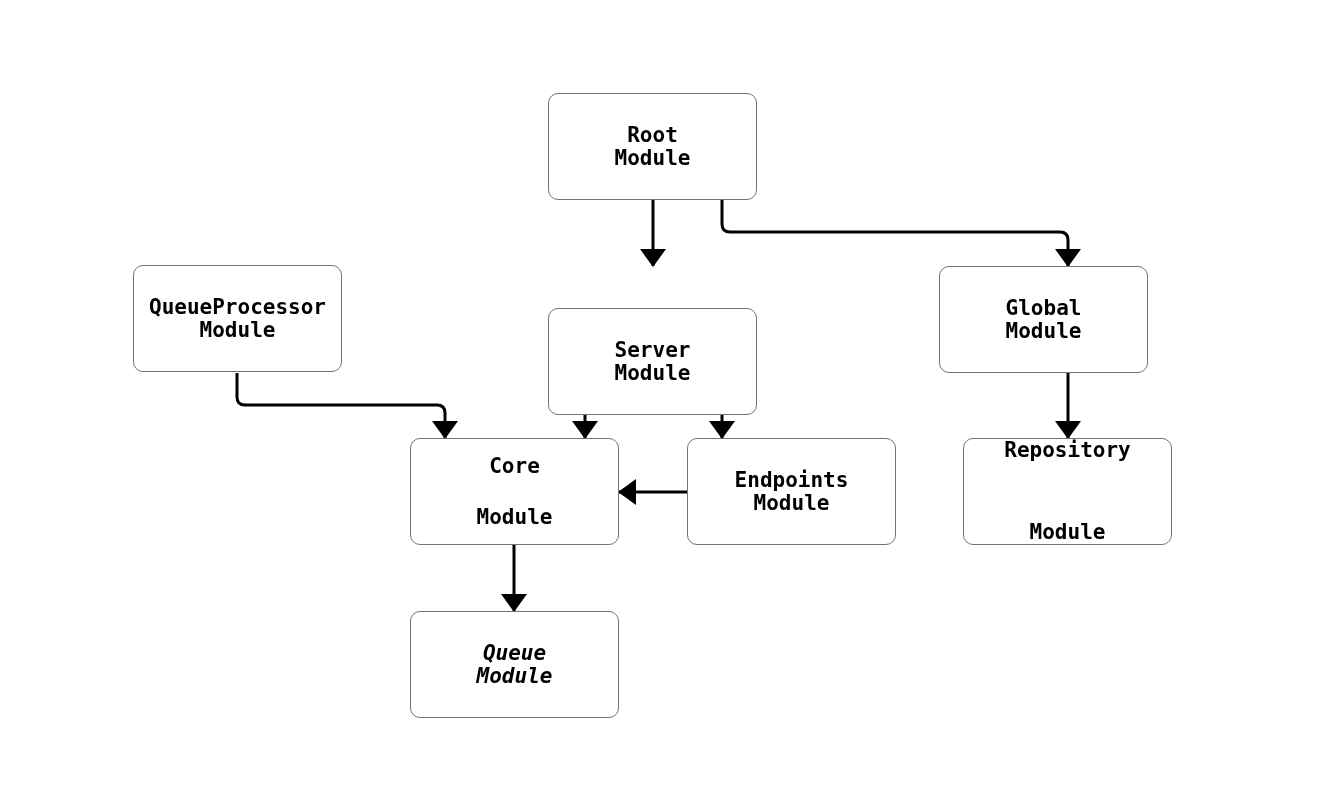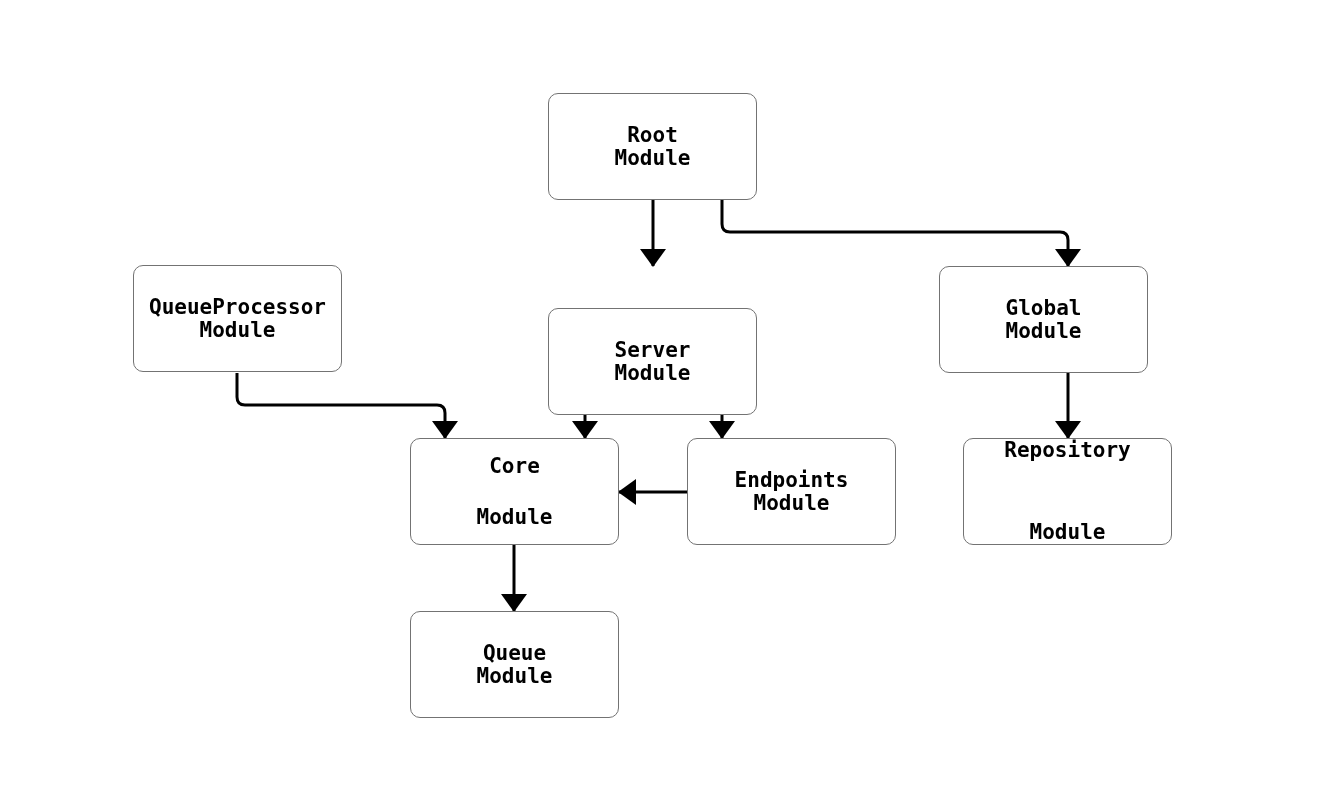--- a/index.html
+++ b/index.html
@@ -91,18 +91,18 @@
   <div class="node" style="left:687px; top:438px;align-items:center;">
     <span>Endpoints</span>
     <span>Module</span>
   </div>
 
   <div class="node" style="left:963px; top:438px;justify-content:space-between;">
     <span>Repository</span>
     <span>Module</span>
   </div>
 
-  <div class="node" style="left:410px; top:611px;">
+  <div class="node" style="left:410px; top:611px;font-style:italic;">
     <span>Queue</span>
     <span>Module</span>
   </div>
 
 </div>
 
 </body></html>

